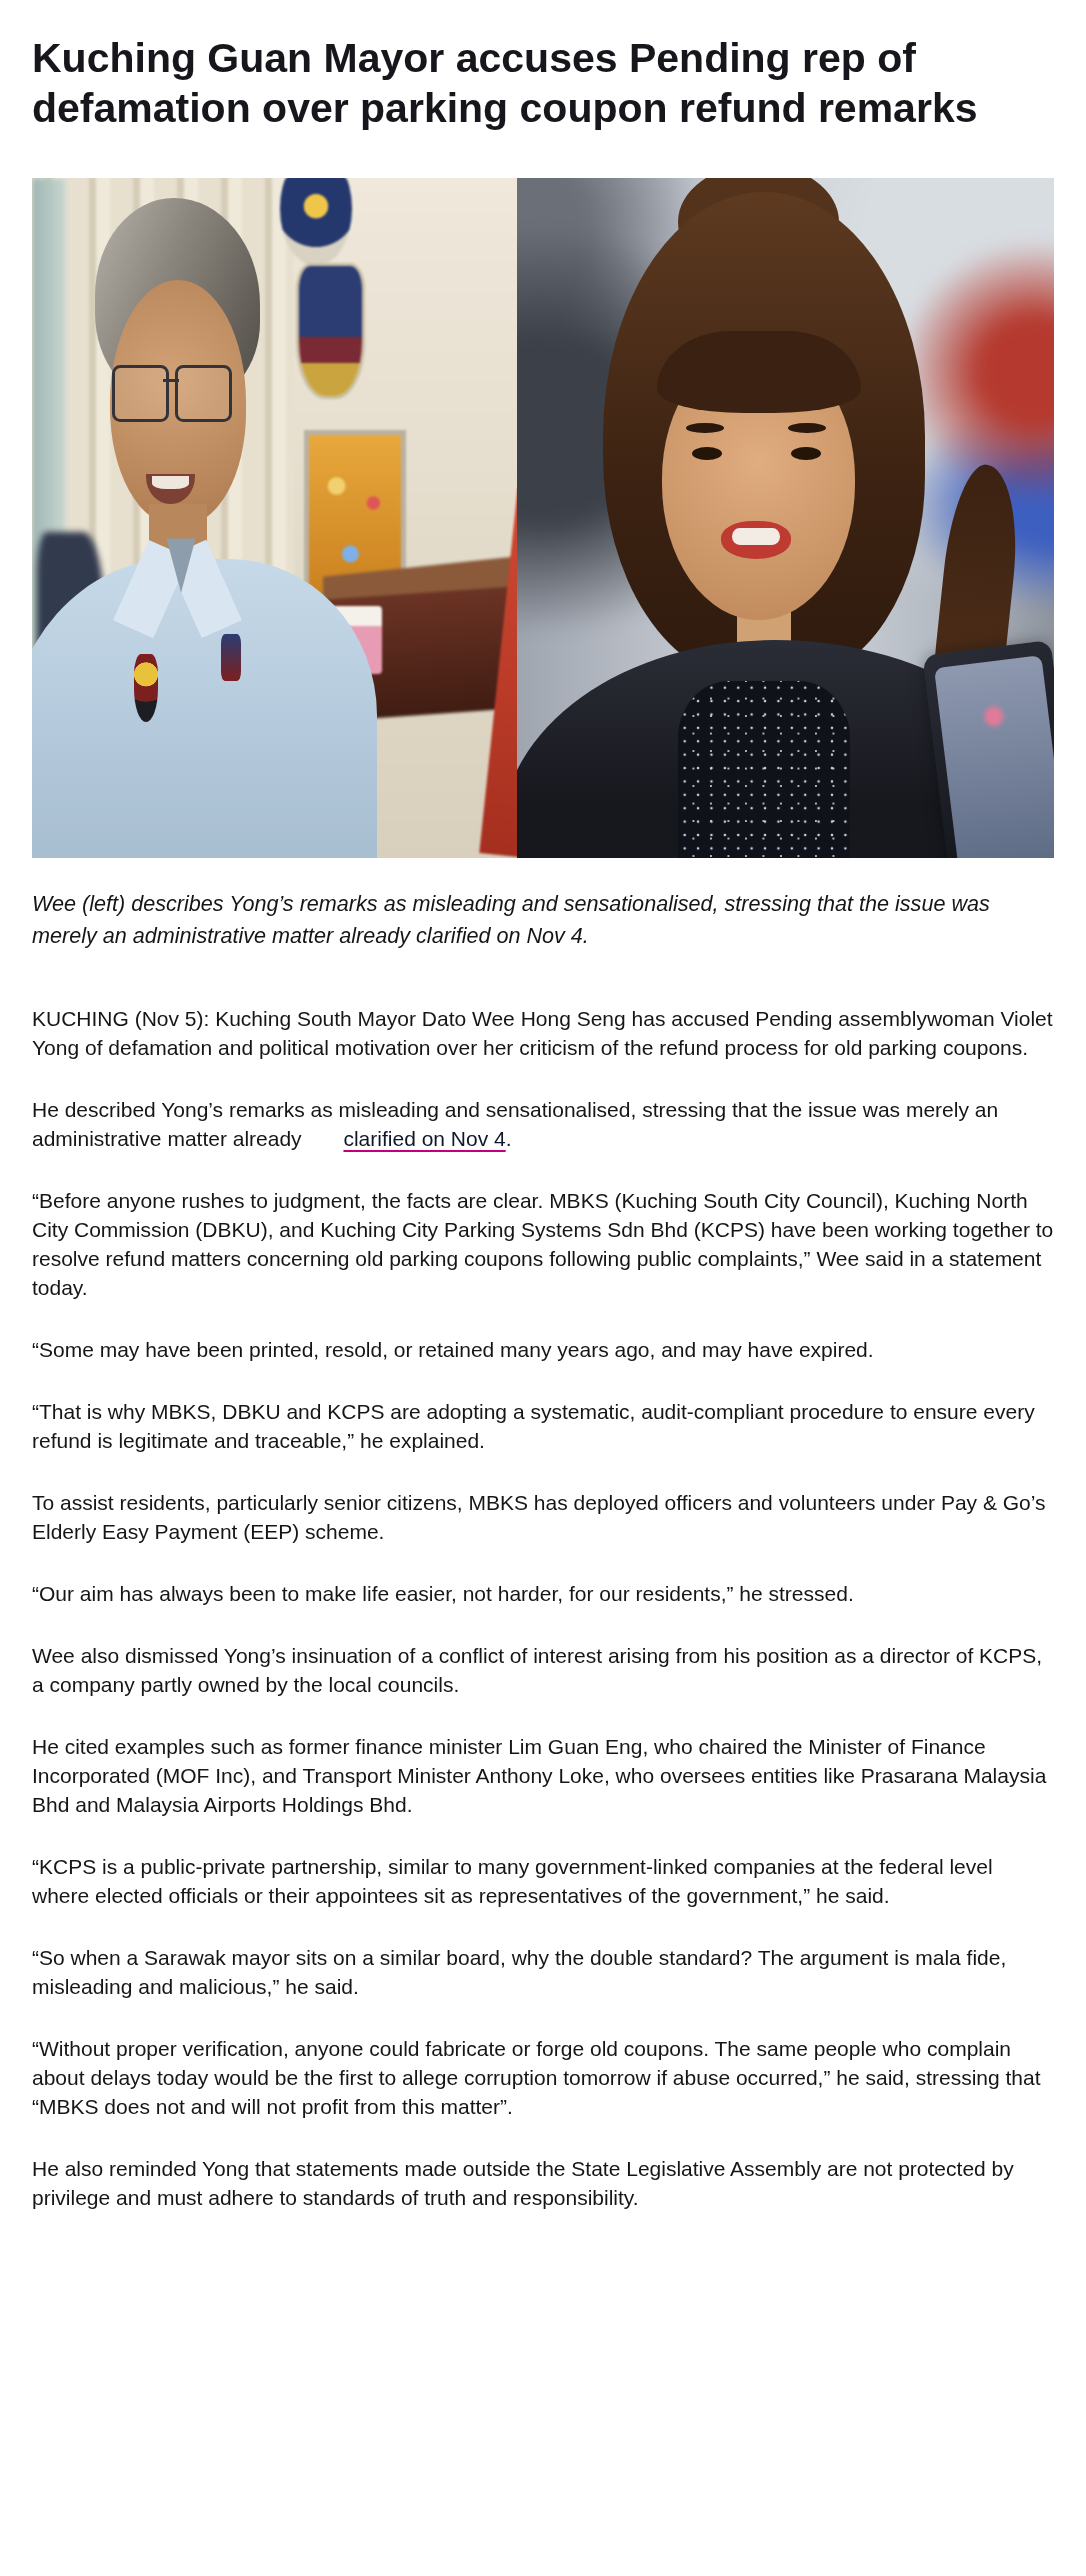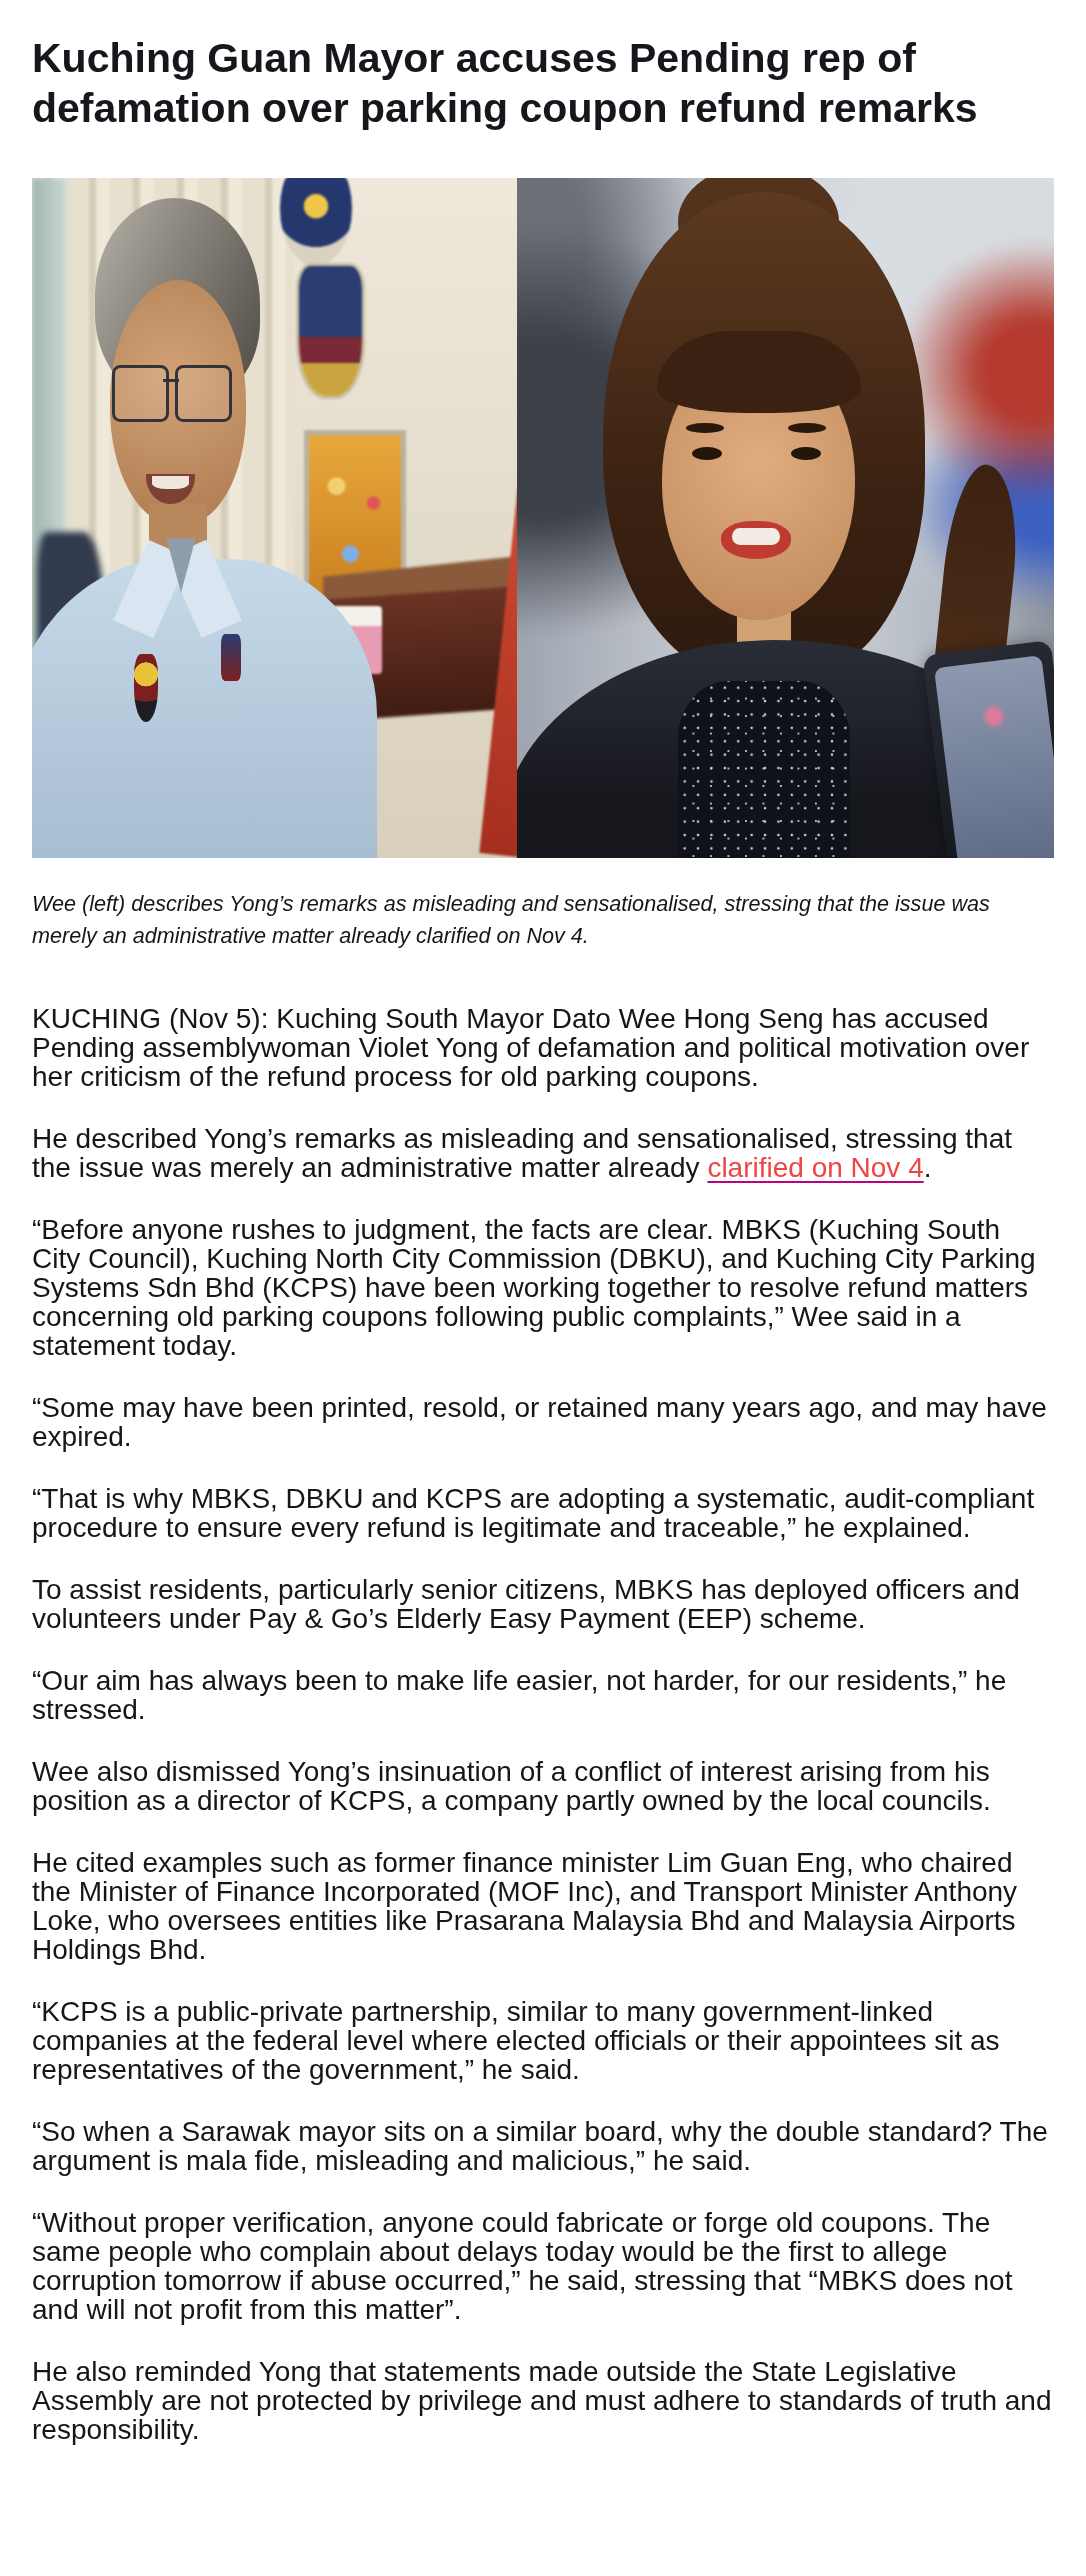--- a/index.html
+++ b/index.html
@@ -157,31 +157,32 @@
     margin: 30px 0 0 0;
     font-size: 21.6px;
     line-height: 32px;
     font-style: italic;
     color: #161616;
     max-width: 1022px;
   }
   .article-body { margin-top: 52px; }
   .article-body p {
     margin: 0 0 33px 0;
-    font-size: 28px;
+    font-size: 21px;
     line-height: 29px;
     color: #161616;
     max-width: 1022px;
   }
   a.inline-link {
-    color: #ef4444;
+    color: #0f172a;
     text-decoration: underline;
     text-decoration-color: #c2007e;
     text-underline-offset: 3.6px;
     cursor: pointer;
+    margin-left: 36px;
   }
 </style>
 </head>
 <body>
 
 <div class="page">
   <div class="content">
 
     <h1 class="headline">Kuching Guan Mayor accuses Pending rep of defamation over parking coupon refund remarks</h1>
 

